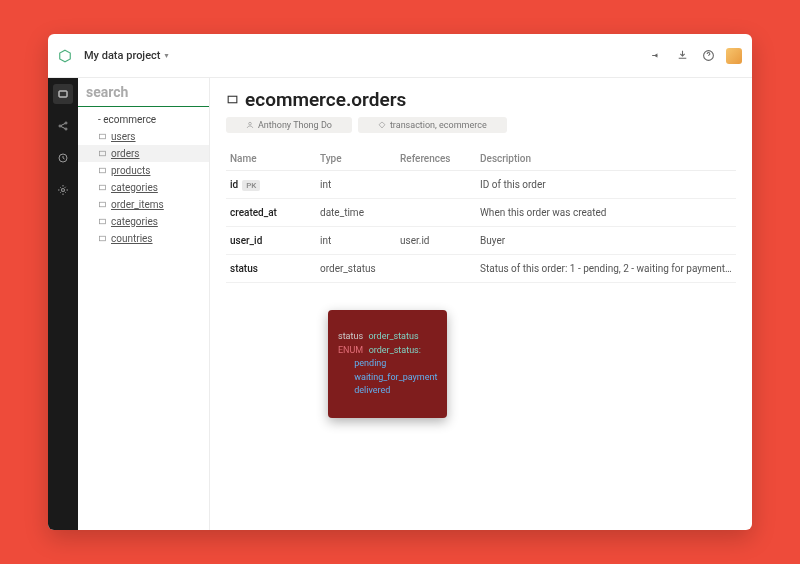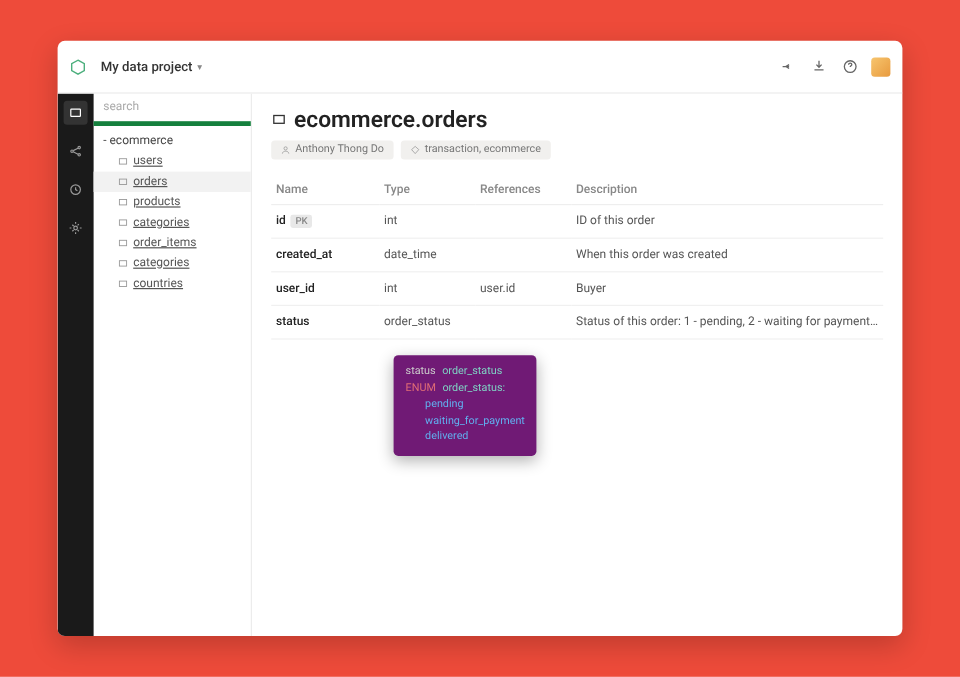--- a/index.html
+++ b/index.html
@@ -10,42 +10,42 @@
 .proj-name { font-weight:500; }
 .proj-caret { font-size:8px; color:#888; margin-left:4px; }
 .tb-spacer { flex:1; }
 .tb-icon { width:16px; height:16px; margin-left:10px; display:flex; align-items:center; justify-content:center; color:#666; }
 .avatar { width:16px; height:16px; border-radius:3px; background:linear-gradient(135deg,#f7c56e,#e89a3e); margin-left:10px; }
 .body { flex:1; display:flex; overflow:hidden; }
 .rail { width:30px; background:#1a1a1a; display:flex; flex-direction:column; align-items:center; padding-top:6px; gap:12px; }
 .rail-item { width:20px; height:20px; display:flex; align-items:center; justify-content:center; color:#999; border-radius:3px; }
 .rail-item.active { background:#333; color:#fff; }
 .sidebar { width:132px; border-right:1px solid #ececec; display:flex; flex-direction:column; font-size:10px; color:#555; }
-.search { padding:6px 8px; border-bottom:4px solid #15803d; color:#aaa; font-size:10px; }
+.search { padding:6px 8px; border-bottom:1px solid #15803d; color:#aaa; font-size:14px;font-weight:bold; }
 .tree { padding:4px 0; }
-.tree-root { padding:3px 8px; color:#444; }
+.tree-root { padding:3px 20px; color:#444; }
 .tree-item { padding:3px 8px 3px 20px; display:flex; align-items:center; gap:4px; cursor:pointer;text-decoration:underline; }
 .tree-item.active { background:#f2f2f2; }
 .tbl-icon { width:9px; height:9px; flex-shrink:0; }
 .main { flex:1; padding:10px 16px; overflow:auto; font-size:10px; color:#444; position:relative; }
 .crumbs { font-size:10px; color:#2d6cdf; margin-bottom:10px; }
 .crumbs .sep { color:#888; margin:0 3px; }
 .crumbs .cur { color:#555; }
 .title-row { display:flex; align-items:center; gap:6px; font-size:19px; font-weight:600; color:#222; margin-bottom:6px; }
 .desc { color:#666; font-size:10px; line-height:1.5; margin-bottom:10px; }
 .tags { display:flex; gap:6px; margin-bottom:14px; }
-.tag { background:#f1f0ee; color:#777; font-size:9px; padding:3px 8px; border-radius:3px; display:flex; align-items:center; gap:4px; }
+.tag { background:#f1f0ee; color:#777; font-size:9px; padding:3px 20px; border-radius:3px; display:flex; align-items:center; gap:4px; }
 .cols { width:100%; border-collapse:collapse; font-size:10px; }
 .cols th { text-align:left; font-weight:500; color:#888; padding:6px 4px; border-bottom:1px solid #eee; }
 .cols td { padding:8px 4px; border-bottom:1px solid #f0f0f0; color:#555; vertical-align:middle; }
 .cols td.name { color:#222; font-weight:500; }
 .pk { background:#e8e8e8; color:#888; font-size:8px; padding:1px 4px; border-radius:2px; margin-left:4px; font-weight:500; }
 .ref { color:#2d6cdf; }
 .truncate { white-space:nowrap; overflow:hidden; text-overflow:ellipsis; max-width:180px; }
-.tooltip { position:absolute; left:118px; top:218px; background:#701a75; border-radius:4px; padding:8px 10px; font-family:ui-monospace,Menlo,Consolas,monospace; font-size:9px; line-height:1.5; box-shadow:0 4px 12px rgba(0,0,0,0.3); white-space:pre; }
+.tooltip { position:absolute; left:118px; top:232px; background:#7f1d1d; border-radius:4px; padding:20px 10px; font-family:ui-monospace,Menlo,Consolas,monospace; font-size:9px; line-height:1.5; box-shadow:0 4px 12px rgba(0,0,0,0.3); white-space:pre; }
 .tt-type { color:#7fd3c4; }
 .tt-enum { color:#e06c75; }
 .tt-val { color:#61afef; }
 .tt-plain { color:#ccc; }
 svg { display:block; }
 </style>
 </head>
 <body>
 
 <div class="app">

